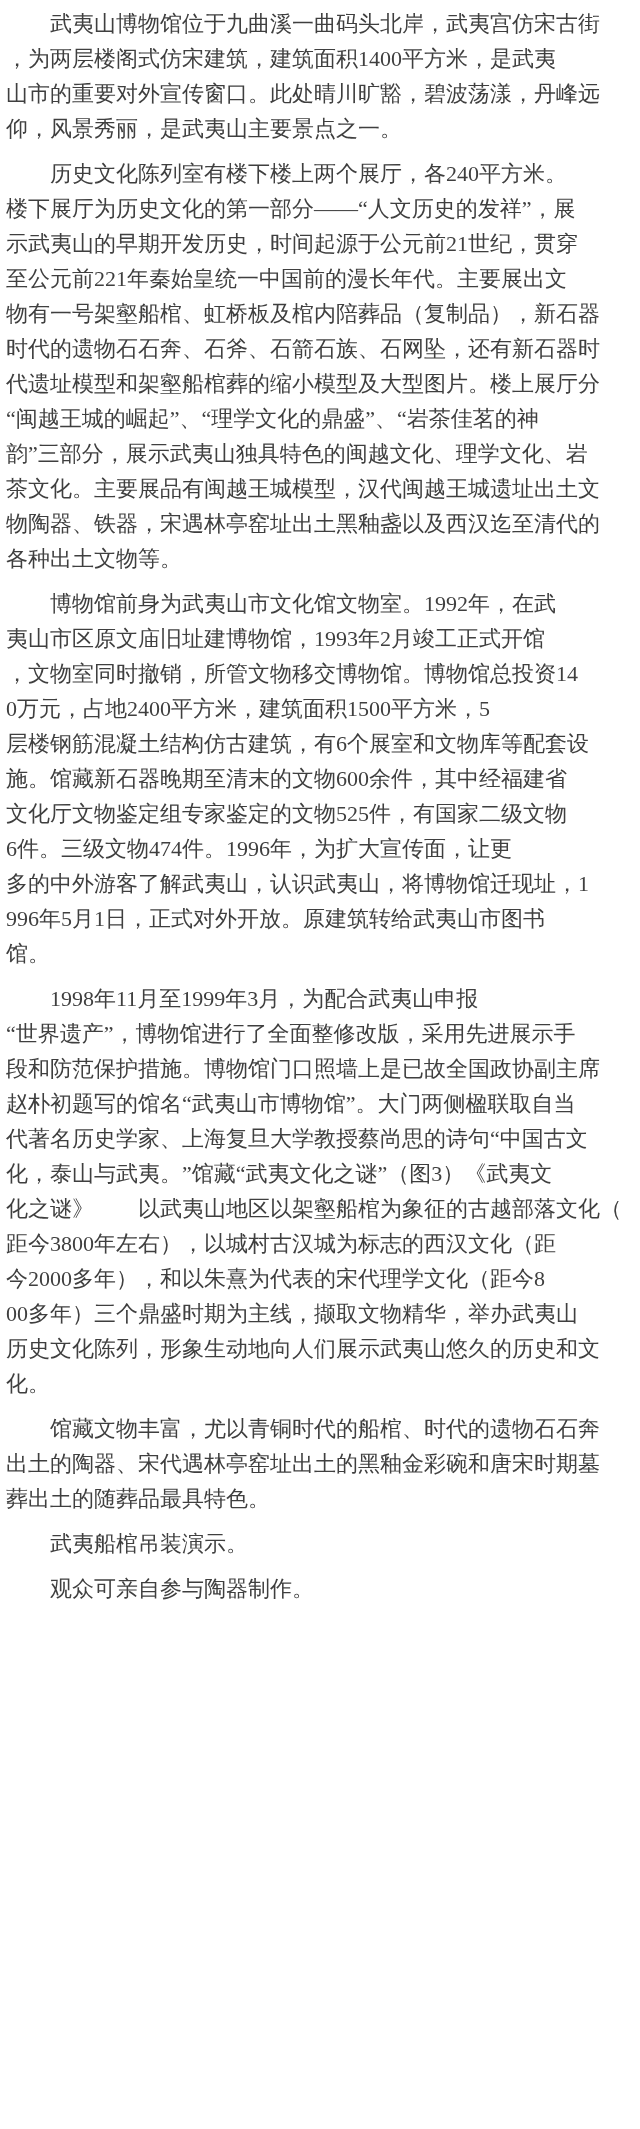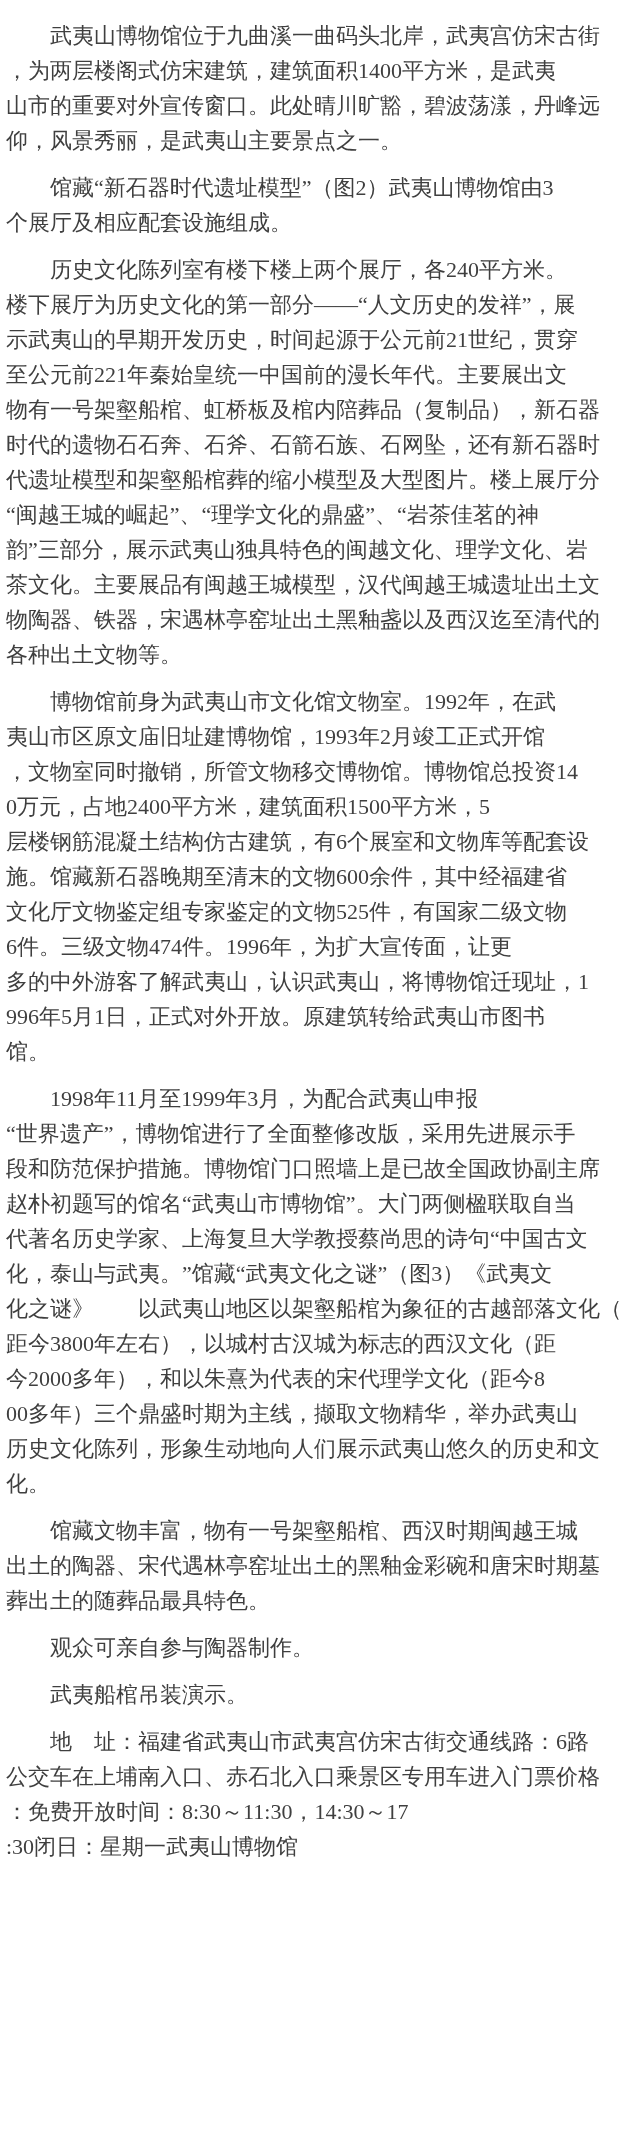--- a/index.html
+++ b/index.html
@@ -11,38 +11,36 @@
     width: 640px;
     box-sizing: border-box;
     padding: 6px 4px 16px 6px;
     font-family: "Liberation Serif", "DejaVu Serif", serif;
     font-size: 22px;
     line-height: 35px;
     color: #3f3f3f;
     text-align: left;
   }
   .doc p.para {
-    margin: 12px 0 10px 0;
+    margin: 0 0 10px 0;
     white-space: pre-line; 
     word-break: break-all;
   }
   .doc p.para:last-child {
     margin-bottom: 0;
   }
 </style>
 </head>
 <body>
 
 <div class="doc">
   <p class="para">　　武夷山博物馆位于九曲溪一曲码头北岸，武夷宫仿宋古街
 ，为两层楼阁式仿宋建筑，建筑面积1400平方米，是武夷
 山市的重要对外宣传窗口。此处晴川旷豁，碧波荡漾，丹峰远
 仰，风景秀丽，是武夷山主要景点之一。</p>
-  <p class="para">　　馆藏“新石器时代遗址模型”（图2）武夷山博物馆由3
-个展厅及相应配套设施组成。</p>
   <p class="para">　　历史文化陈列室有楼下楼上两个展厅，各240平方米。
 楼下展厅为历史文化的第一部分——“人文历史的发祥”，展
 示武夷山的早期开发历史，时间起源于公元前21世纪，贯穿
 至公元前221年秦始皇统一中国前的漫长年代。主要展出文
 物有一号架壑船棺、虹桥板及棺内陪葬品（复制品），新石器
 时代的遗物石石奔、石斧、石箭石族、石网坠，还有新石器时
 代遗址模型和架壑船棺葬的缩小模型及大型图片。楼上展厅分
 “闽越王城的崛起”、“理学文化的鼎盛”、“岩茶佳茗的神
 韵”三部分，展示武夷山独具特色的闽越文化、理学文化、岩
 茶文化。主要展品有闽越王城模型，汉代闽越王城遗址出土文
@@ -64,22 +62,18 @@
 段和防范保护措施。博物馆门口照墙上是已故全国政协副主席
 赵朴初题写的馆名“武夷山市博物馆”。大门两侧楹联取自当
 代著名历史学家、上海复旦大学教授蔡尚思的诗句“中国古文
 化，泰山与武夷。”馆藏“武夷文化之谜”（图3）《武夷文
 化之谜》　　以武夷山地区以架壑船棺为象征的古越部落文化（
 距今3800年左右），以城村古汉城为标志的西汉文化（距
 今2000多年），和以朱熹为代表的宋代理学文化（距今8
 00多年）三个鼎盛时期为主线，撷取文物精华，举办武夷山
 历史文化陈列，形象生动地向人们展示武夷山悠久的历史和文
 化。</p>
-  <p class="para">　　馆藏文物丰富，物有一号架壑船棺、西汉时期闽越王城
+  <p class="para">　　馆藏文物丰富，尤以青铜时代的船棺、时代的遗物石石奔
 出土的陶器、宋代遇林亭窑址出土的黑釉金彩碗和唐宋时期墓
 葬出土的随葬品最具特色。</p>
+  <p class="para">　　武夷船棺吊装演示。</p>
   <p class="para">　　观众可亲自参与陶器制作。</p>
-  <p class="para">　　武夷船棺吊装演示。</p>
-  <p class="para">　　地　址：福建省武夷山市武夷宫仿宋古街交通线路：6路
-公交车在上埔南入口、赤石北入口乘景区专用车进入门票价格
-：免费开放时间：8:30～11:30，14:30～17
-:30闭日：星期一武夷山博物馆</p>
 </div>
 
 </body></html>

